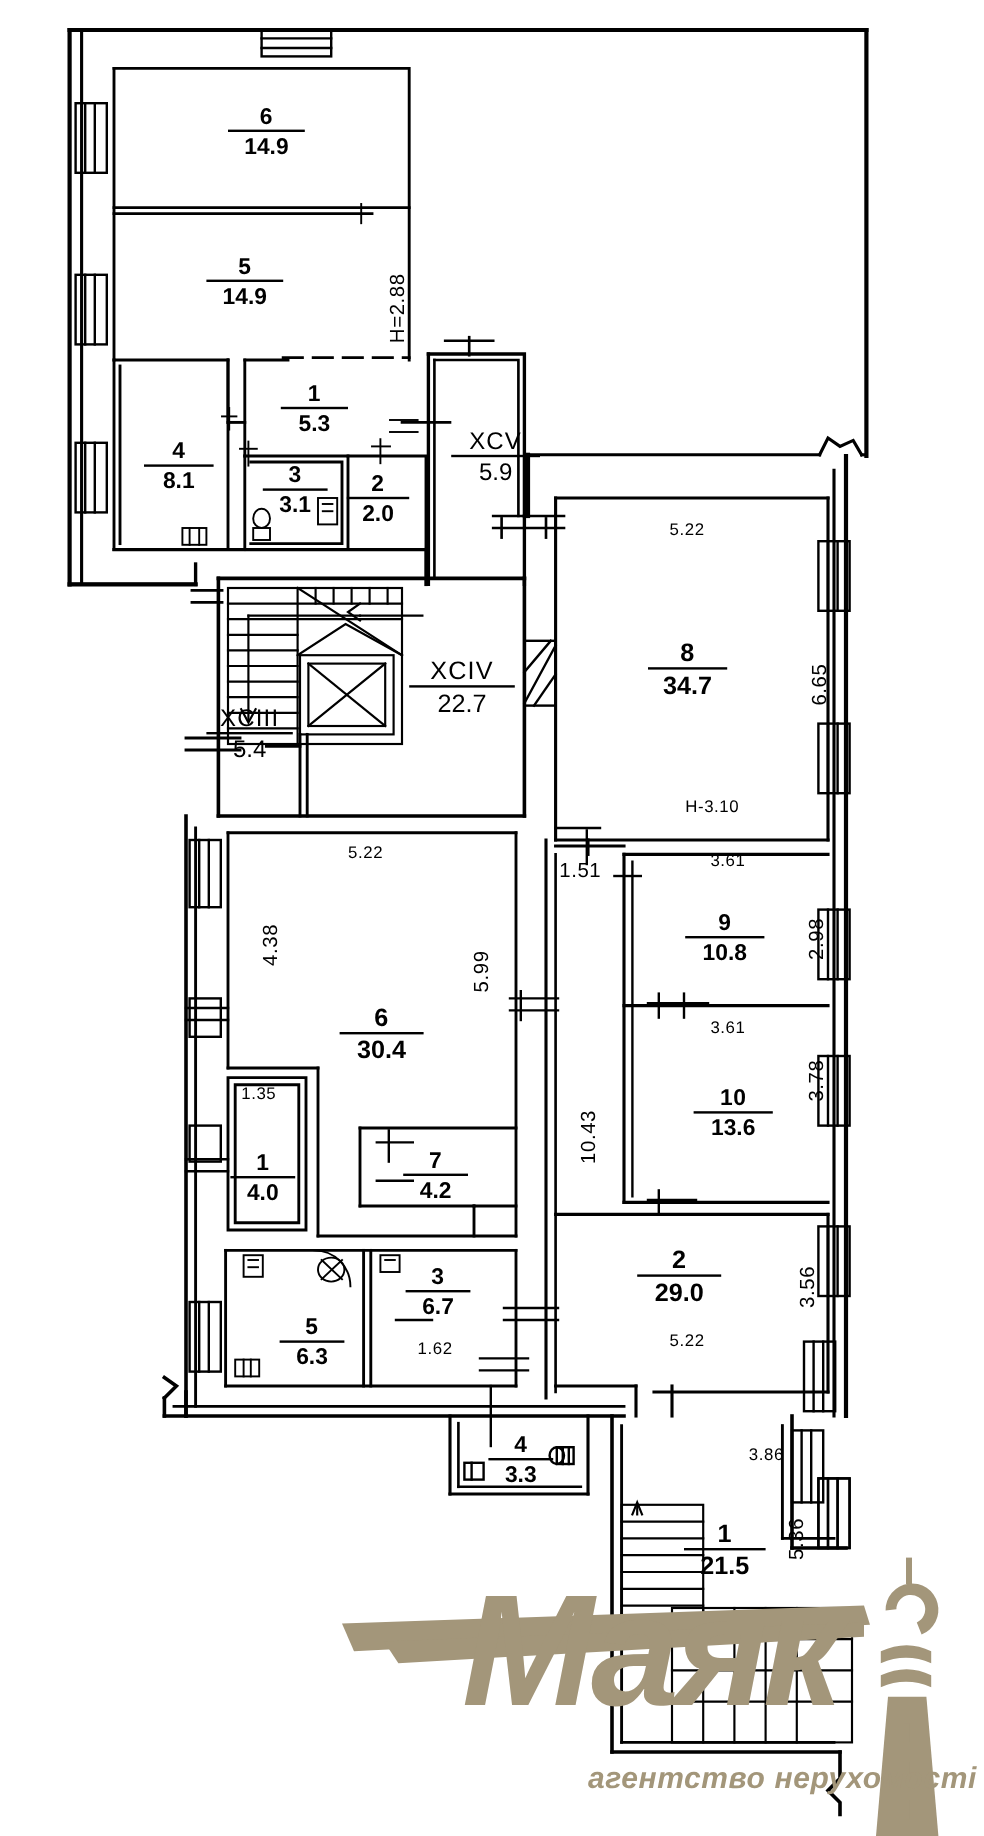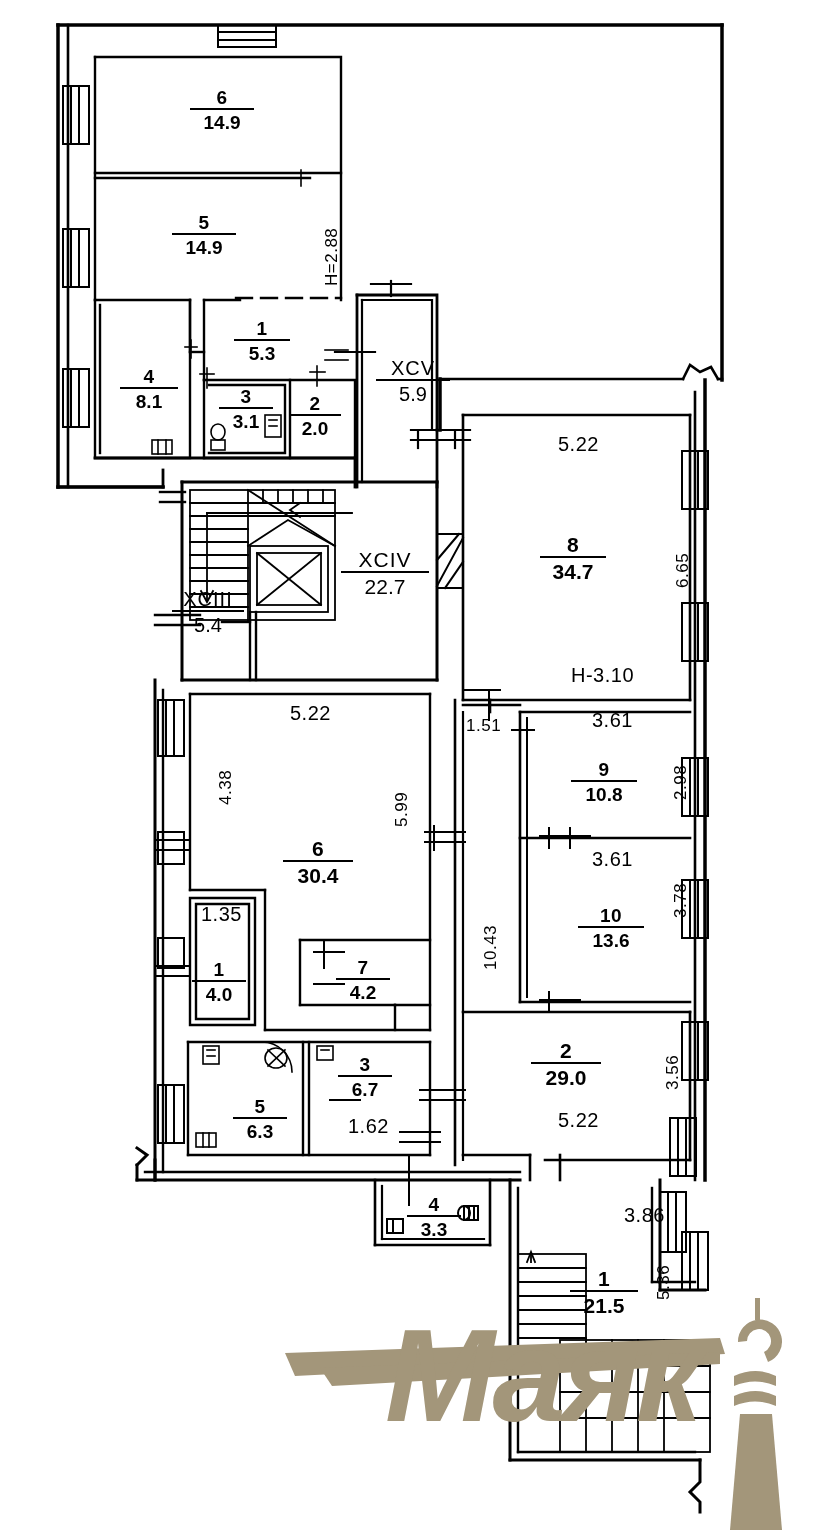--- a/index.html
+++ b/index.html
@@ -14,21 +14,21 @@
   .lbl .area{display:block;font-size:19px;font-weight:700;border-top:2px solid #000;padding-top:3px;margin-top:1px;}
   .lbl.rom .num{font-size:20px;font-weight:400;letter-spacing:1px;}
   .lbl.rom .area{font-size:20px;font-weight:400;border-top:2px solid #000;}
   .lbl.big .num{font-size:21px;}
   .lbl.big .area{font-size:21px;}
 
   
   .dim{position:absolute;color:#000;font-size:17px;font-family:"Liberation Sans",sans-serif;
        white-space:nowrap;letter-spacing:.5px;}
   .dim.v{transform-origin:0 0;transform:rotate(-90deg);}
-  .dim.h18{font-size:20px;}
+  .dim.h18{font-size:14px;}
 
   
   #logo{position:absolute;left:20px;top:1290px;width:800px;height:240px;pointer-events:none;}
   #logo .wordmark{position:absolute;left:365px;top:20px;font-family:Liberation Sans, sans-serif;
        font-style:italic;font-weight:700;font-size:132px;color:#a3967a;letter-spacing:-4px;
        line-height:1;}
   #logo .tagline{position:absolute;left:470px;top:178px;font-family:"Liberation Sans",sans-serif;
        font-style:italic;font-weight:700;font-size:25px;color:#a3967a;letter-spacing:.5px;}
 </style>
 </head>
@@ -573,15 +573,16 @@
         <path d="M735,30 l5,0 l0,-22 l-5,0 Z"></path>
         <path d="M714,86 q22,-10 42,0 l0,10 q-21,-9 -42,0 Z"></path>
         <path d="M714,106 q22,-10 42,0 l0,10 q-21,-9 -42,0 Z"></path>
         <path d="M720,124 l32,0 l10,116 l-52,0 Z"></path>
         <rect x="733" y="146" width="5" height="16"></rect>
         <rect x="733" y="178" width="5" height="16"></rect>
         <rect x="733" y="210" width="5" height="16"></rect>
       </g>
     </svg>
     <div class="wordmark">Маяк</div>
+    <div class="tagline">агентство нерухомості</div>
   </div>
 
 </div>
 
 </body></html>

